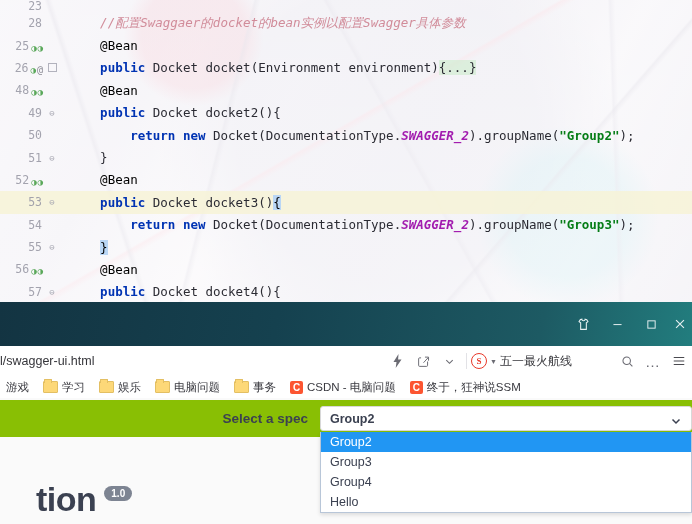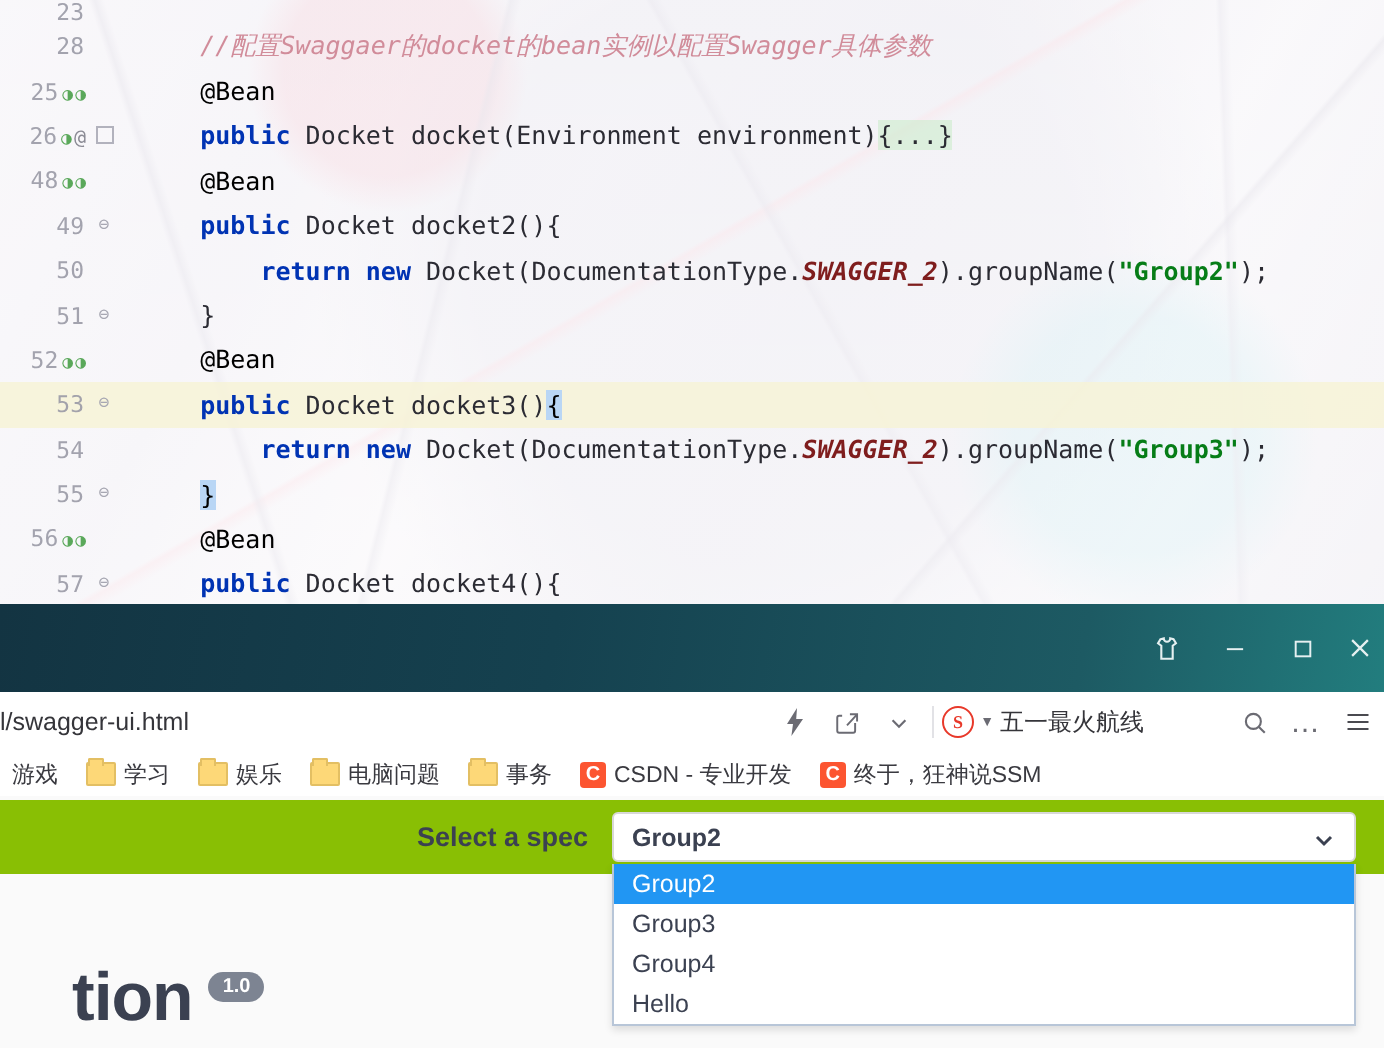--- a/index.html
+++ b/index.html
@@ -58,21 +58,21 @@
   .fold{
     width:16px;flex:0 0 16px;display:flex;align-items:center;justify-content:center;
     color:#a7a7b2;font-size:9px;
   }
   .fold .box{width:7px;height:7px;border:1px solid #b2b2bd;display:block;}
   .code-text{white-space:pre;padding-left:10px;}
 
   .k{color:#0033b3;font-weight:bold;}     
   .t{color:#2b2b33;}                       
   .s{color:#067d17;font-weight:bold;}      
-  .f{color:#7f1d1d;font-style:italic;font-weight:bold;} 
+  .f{color:#a21caf;font-style:italic;font-weight:bold;} 
   .a{color:#000000;}                       
   .c{color:#d18c9a;font-style:italic;}
   .folded{background:rgba(200,235,200,0.55);color:#2b2b33;}
   .sel{background:#b9d6f5;}
 
   
   #browser{position:absolute;left:0;top:302px;width:692px;height:222px;}
   #titlebar{
     position:absolute;left:0;top:0;width:692px;height:44px;
     background:linear-gradient(100deg,#133442 0%,#15414f 40%,#1d5a63 78%,#227d7e 100%);
@@ -117,21 +117,21 @@
   .csdn{
     width:13px;height:13px;background:#fc5531;color:#fff;font-size:10px;font-weight:bold;
     display:flex;align-items:center;justify-content:center;border-radius:2px;flex:0 0 auto;
     font-family:"Liberation Sans", sans-serif;
   }
 
   
   #page{position:absolute;left:0;top:96px;width:692px;height:126px;background:#fafafa;overflow:hidden;}
   #topbar{
     position:absolute;left:0;top:2px;width:692px;height:37px;background:#89bf04;
-    display:flex;align-items:center;justify-content:flex-end;padding-right:14px;box-sizing:border-box;
+    display:flex;align-items:center;justify-content:flex-end;box-sizing:border-box;
   }
   #spec-label{
     font-size:13.5px;font-weight:bold;color:#3b4151;margin-right:12px;
     font-family:"Liberation Sans", sans-serif;
   }
   #select-wrap{position:relative;width:372px;}
   #select-box{
     height:25px;background:#ffffff;border:1px solid #d8d8d8;border-radius:3px;
     display:flex;align-items:center;justify-content:space-between;padding:0 9px;box-sizing:border-box;
   }
@@ -362,21 +362,21 @@
       <div class="bm">
         <span class="folder"></span>
         <span>电脑问题</span>
       </div>
       <div class="bm">
         <span class="folder"></span>
         <span>事务</span>
       </div>
       <div class="bm">
         <span class="csdn">C</span>
-        <span>CSDN - 专业开发</span>
+        <span>CSDN - 电脑问题</span>
       </div>
       <div class="bm">
         <span class="csdn">C</span>
         <span>终于，狂神说SSM</span>
       </div>
     </div>
 
   <div id="page">
 
     <div id="topbar">

